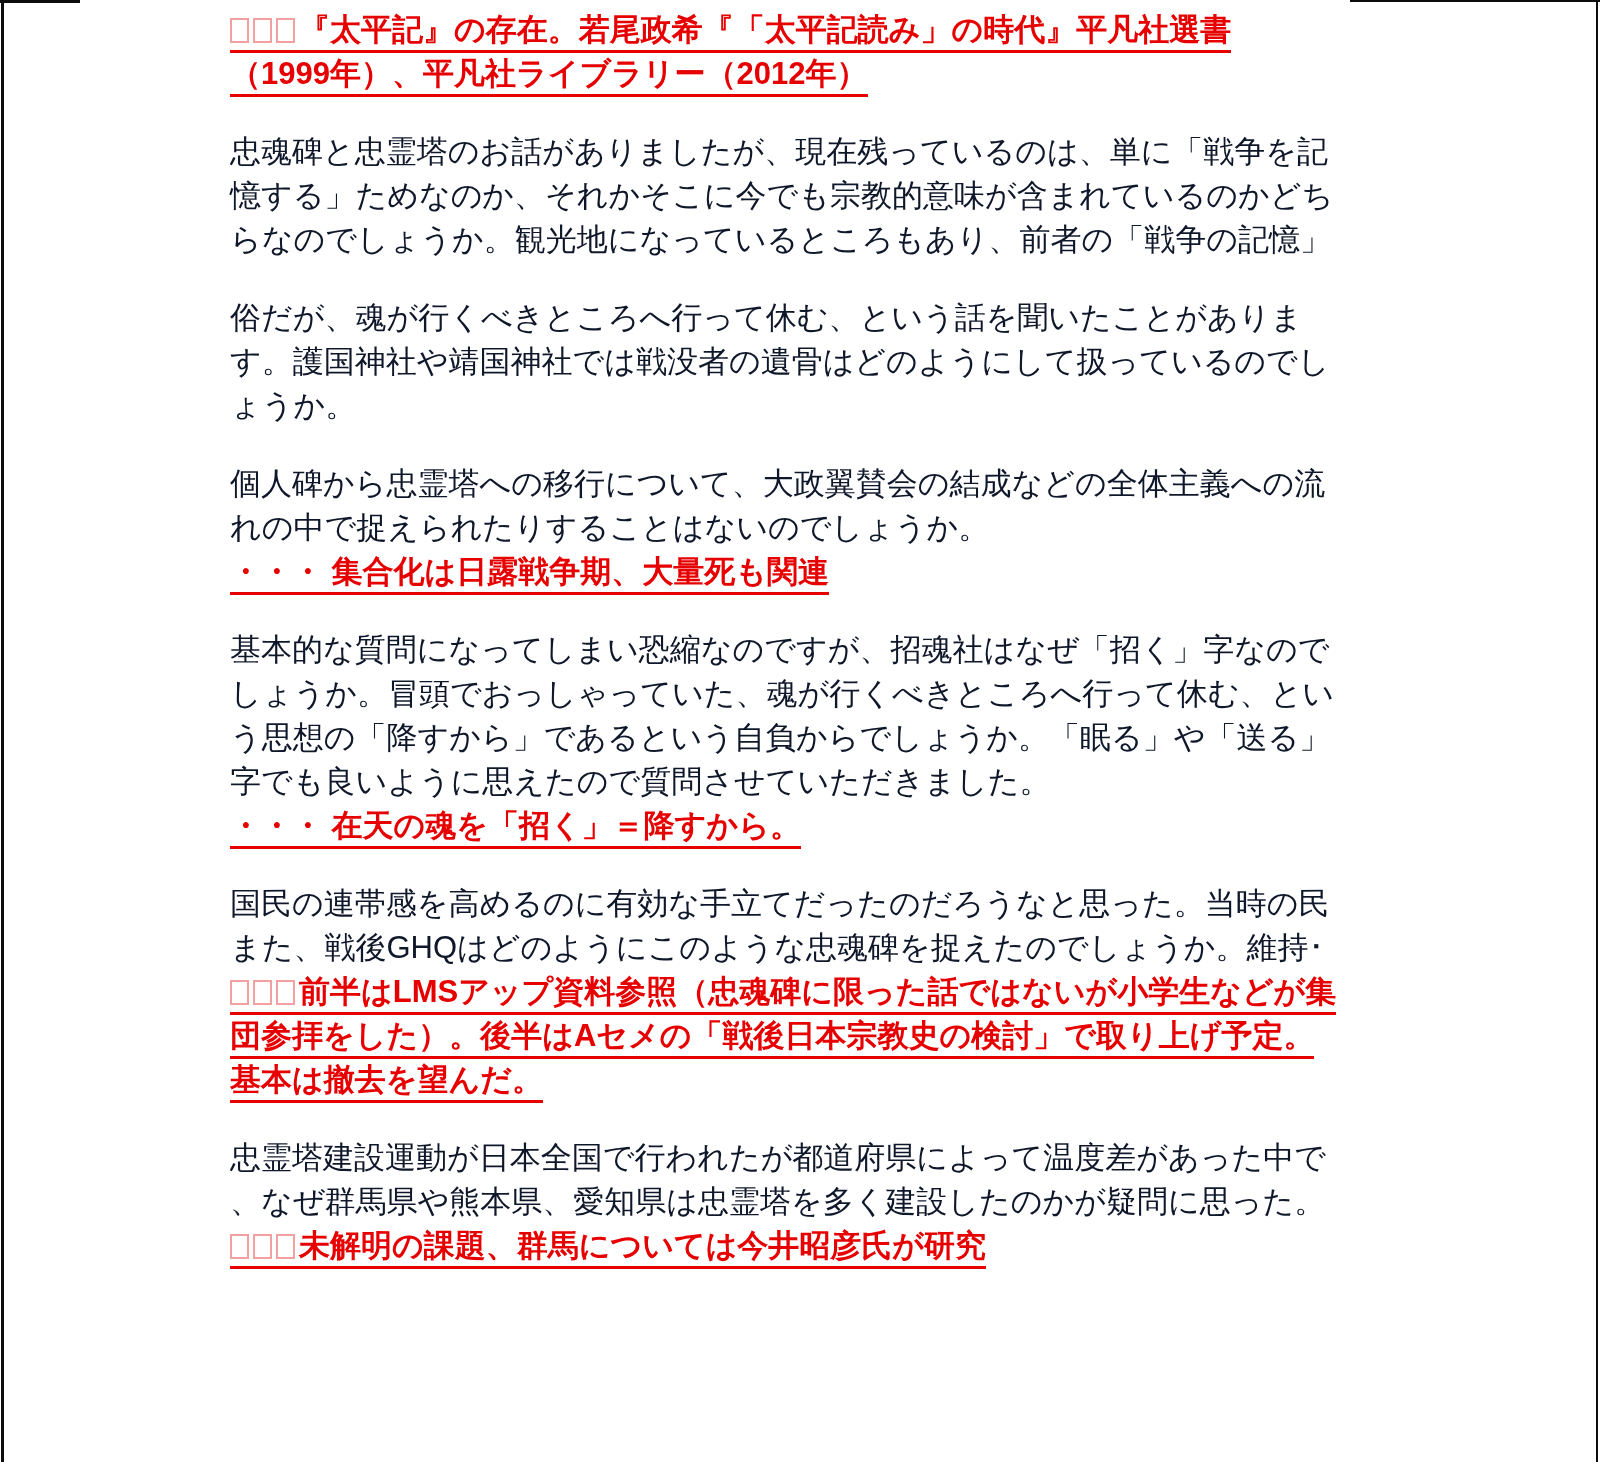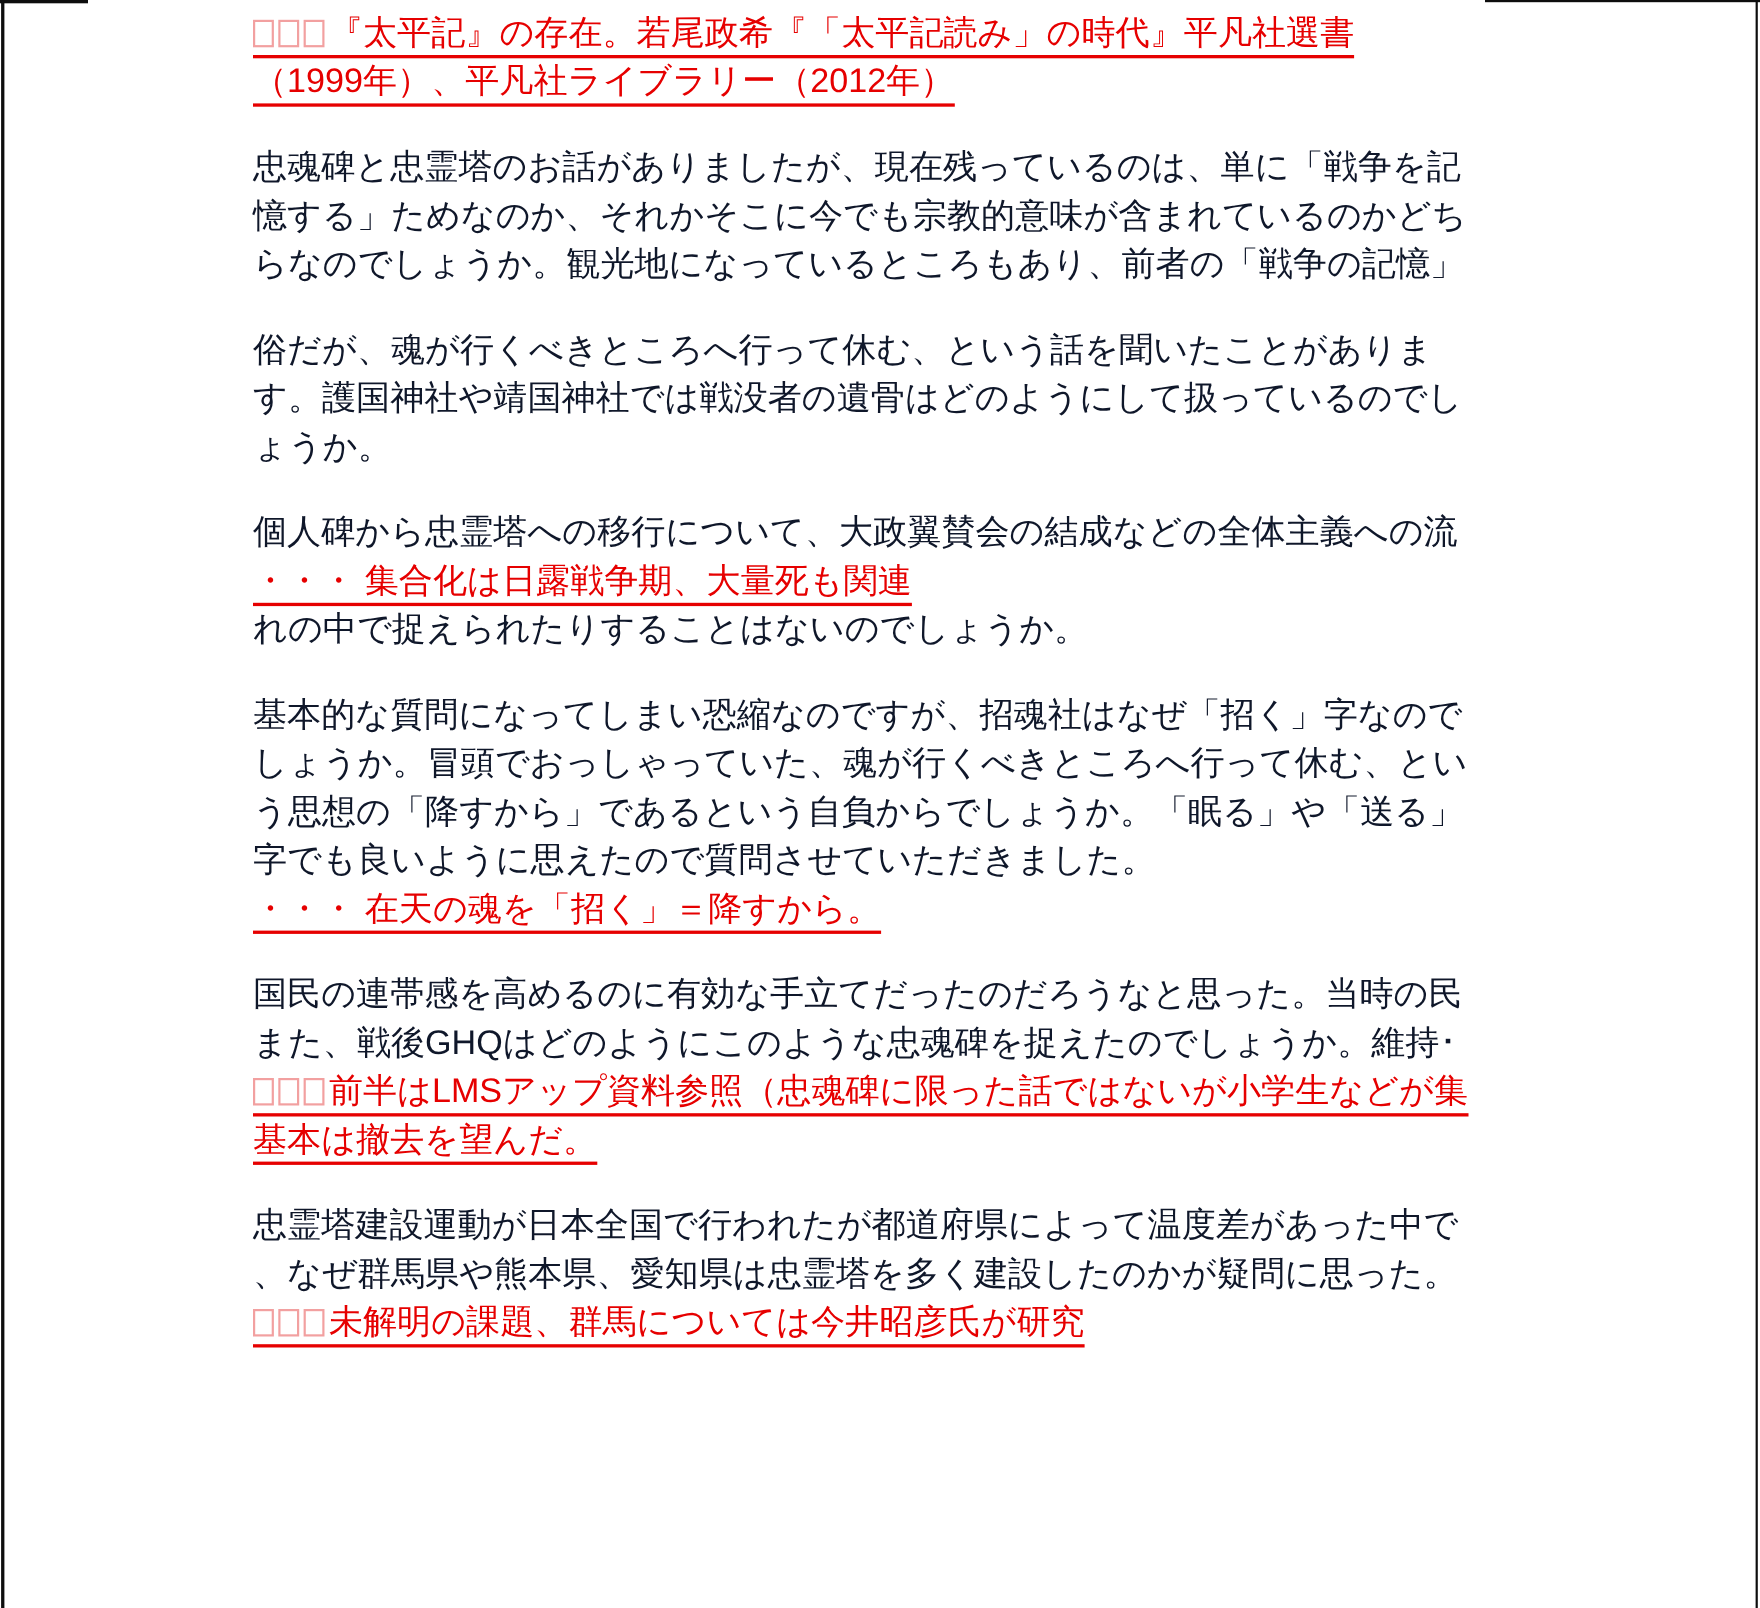--- a/index.html
+++ b/index.html
@@ -52,20 +52,21 @@
     height: 44px;
     line-height: 44px;
     font-size: 31px;
     white-space: nowrap;
     color: #0f172a;
   }
   .ln.red { color: var(--red); }
   .u {
     border-bottom: 3px solid var(--red);
     padding-bottom: 3px;
+    font-weight: bold;
   }
   .tofu {
     display: inline-block;
     width: 19px;
     height: 25px;
     border: 2px solid var(--tofu);
     margin-right: 4px;
     vertical-align: -3px;
     box-sizing: border-box;
   }
@@ -88,34 +89,35 @@
         <div class="ln">憶する」ためなのか、それかそこに今でも宗教的意味が含まれているのかどち</div>
         <div class="ln">らなのでしょうか。観光地になっているところもあり、前者の「戦争の記憶」</div>
       </div>
       <div class="group">
         <div class="ln">俗だが、魂が行くべきところへ行って休む、という話を聞いたことがありま</div>
         <div class="ln">す。護国神社や靖国神社では戦没者の遺骨はどのようにして扱っているのでし</div>
         <div class="ln">ょうか。</div>
       </div>
       <div class="group">
         <div class="ln">個人碑から忠霊塔への移行について、大政翼賛会の結成などの全体主義への流</div>
+        <div class="ln">れの中で捉えられたりすることはないのでしょうか。</div>
         <div class="ln red"><span class="u"><span>・・・ 集合化は日露戦争期、大量死も関連</span></span></div>
-        <div class="ln">れの中で捉えられたりすることはないのでしょうか。</div>
       </div>
       <div class="group">
         <div class="ln">基本的な質問になってしまい恐縮なのですが、招魂社はなぜ「招く」字なので</div>
         <div class="ln">しょうか。冒頭でおっしゃっていた、魂が行くべきところへ行って休む、とい</div>
         <div class="ln">う思想の「降すから」であるという自負からでしょうか。「眠る」や「送る」</div>
         <div class="ln">字でも良いように思えたので質問させていただきました。</div>
         <div class="ln red"><span class="u"><span>・・・ 在天の魂を「招く」＝降すから。</span></span></div>
       </div>
       <div class="group">
         <div class="ln">国民の連帯感を高めるのに有効な手立てだったのだろうなと思った。当時の民</div>
         <div class="ln">また、戦後GHQはどのようにこのような忠魂碑を捉えたのでしょうか。維持･</div>
         <div class="ln red"><span class="u"><span class="tofu"></span><span class="tofu"></span><span class="tofu"></span><span>前半はLMSアップ資料参照（忠魂碑に限った話ではないが小学生などが集</span></span></div>
+        <div class="ln red"><span class="u"><span>団参拝をした）。後半はAセメの「戦後日本宗教史の検討」で取り上げ予定。</span></span></div>
         <div class="ln red"><span class="u"><span>基本は撤去を望んだ。</span></span></div>
       </div>
       <div class="group">
         <div class="ln">忠霊塔建設運動が日本全国で行われたが都道府県によって温度差があった中で</div>
         <div class="ln">、なぜ群馬県や熊本県、愛知県は忠霊塔を多く建設したのかが疑問に思った。</div>
         <div class="ln red"><span class="u"><span class="tofu"></span><span class="tofu"></span><span class="tofu"></span><span>未解明の課題、群馬については今井昭彦氏が研究</span></span></div>
       </div>
     </div>
 </div>
 

